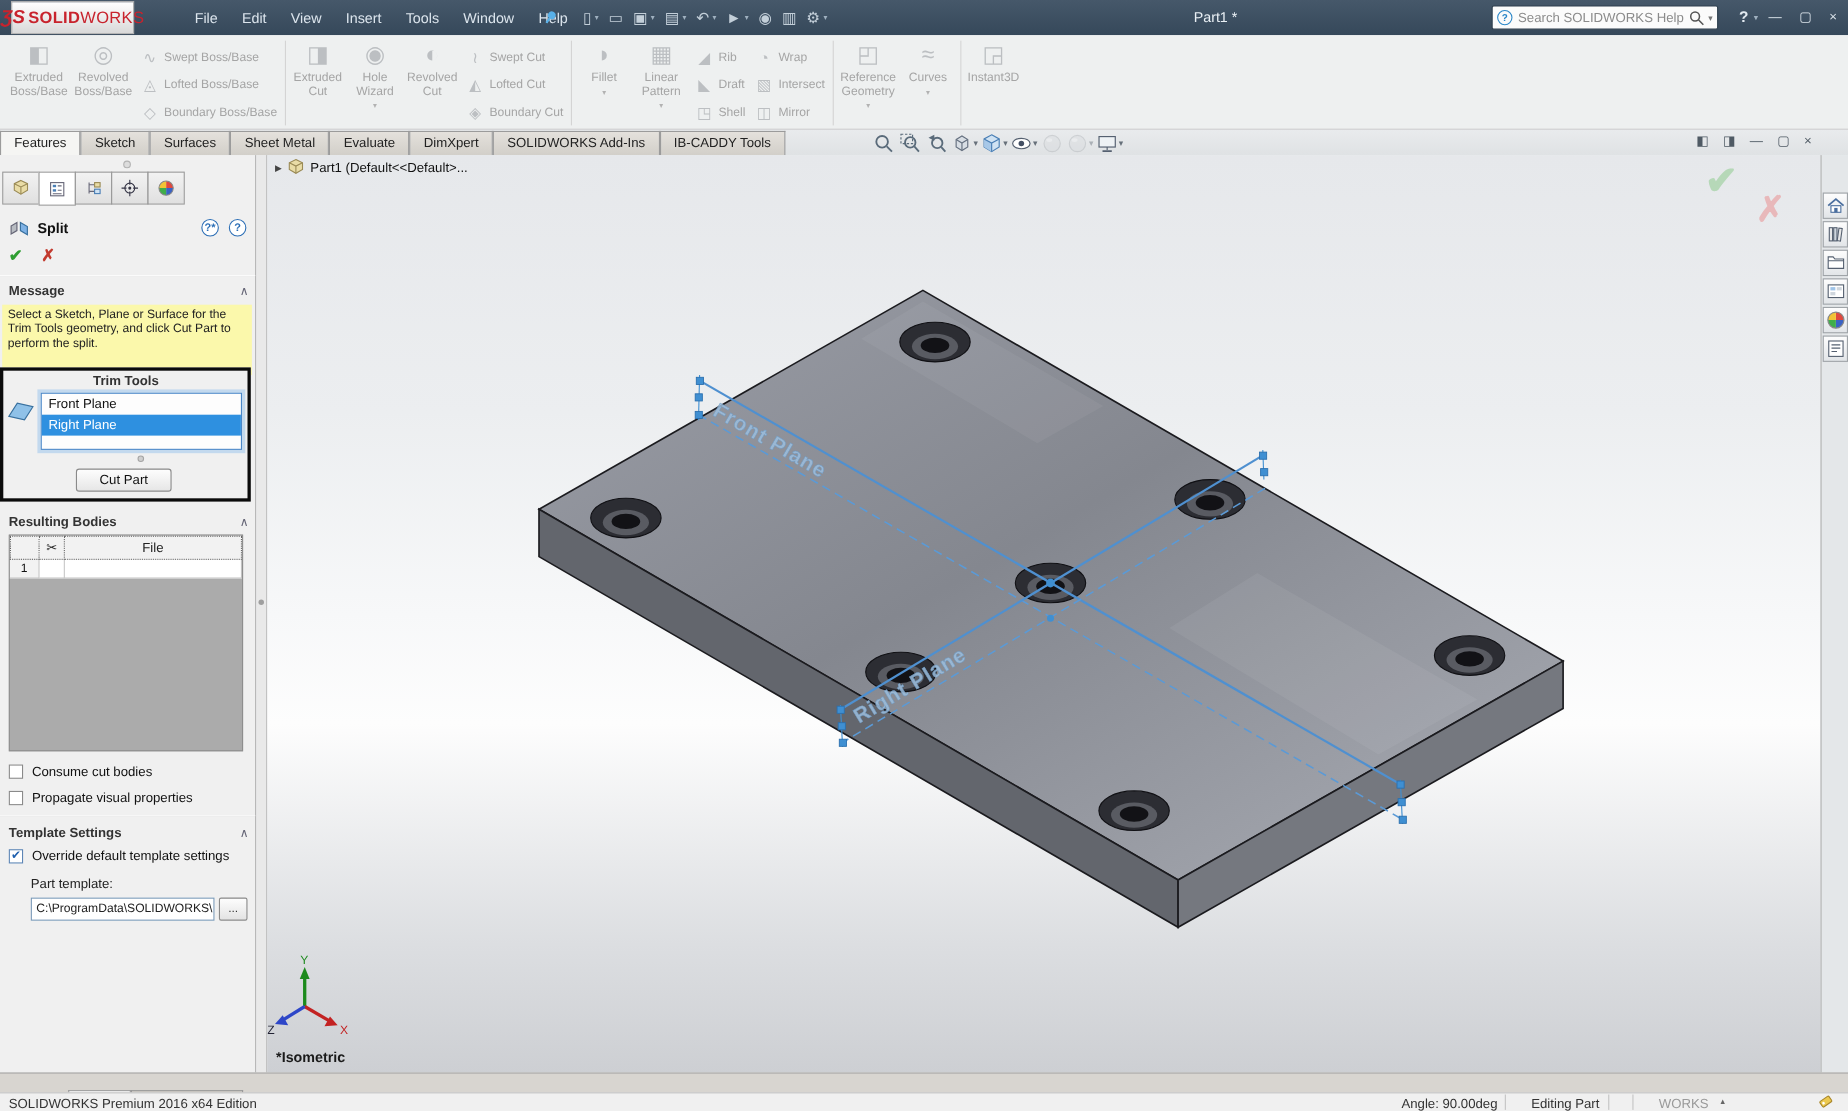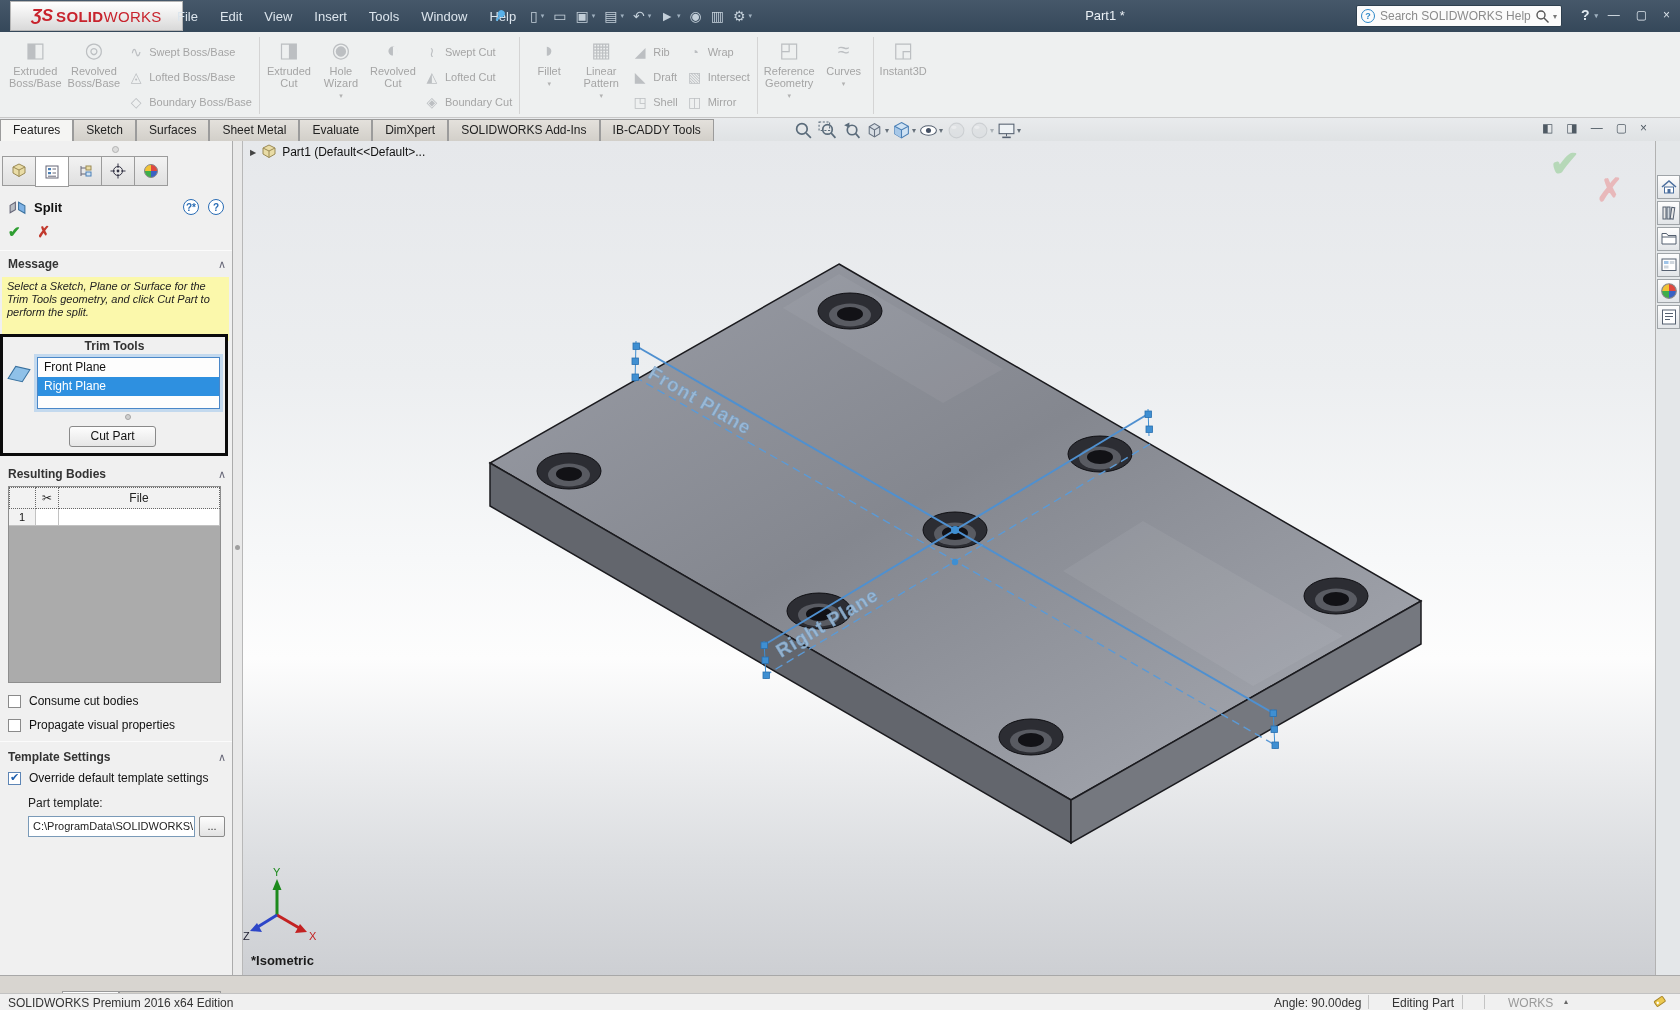--- a/index.html
+++ b/index.html
@@ -1,21 +1,21 @@
 <!DOCTYPE html>
 <html><head>
 <meta charset="utf-8">
 <style>
   * { margin:0; padding:0; box-sizing:border-box; }
   body { background:#888; font-family:"Liberation Sans", sans-serif; }
   .app { position:relative; width:1680px; height:1010px; background:#eef0f1; overflow:hidden; font-family:"Liberation Sans", sans-serif; }
 
   
   .titlebar { position:absolute; left:0; top:0; width:100%; height:32px; background:linear-gradient(#46586a,#35485a); }
-  .logobox { position:absolute; left:10px; top:1px; width:173px; height:30px; background:linear-gradient(#ffffff,#d9d9d9); border:1px solid #b5b5b5; display:flex; align-items:center; justify-content:center; }
+  .logobox { position:absolute; left:10px; top:1px; width:112px; height:30px; background:linear-gradient(#ffffff,#d9d9d9); border:1px solid #b5b5b5; display:flex; align-items:center; justify-content:center; }
   .dsmark { color:#c8232d; font-weight:bold; font-style:italic; font-size:17px; margin-right:3px; }
   .brand-b { color:#c8232d; font-weight:bold; font-size:15px; letter-spacing:.3px; }
   .brand-l { color:#c8232d; font-weight:normal; font-size:15px; letter-spacing:.3px; }
   .menubar { position:absolute; left:166px; top:0; height:32px; display:flex; align-items:center; }
   .menu-item { color:#dce5ed; font-size:13px; padding:0 11px; cursor:default; }
   .pin { position:absolute; left:492px; top:8px; transform:rotate(35deg); }
   .qat { position:absolute; left:530px; top:0; height:32px; display:flex; align-items:center; gap:9px; }
   .qat-item { color:#c3cfd9; font-size:14px; display:flex; align-items:center; }
   .qat-item.caret::after { content:"▾"; font-size:7px; color:#9fb0bf; margin-left:3px; }
   .doc-title { position:absolute; left:1010px; top:8px; width:190px; text-align:center; color:#eaf0f5; font-size:13px; }
@@ -63,21 +63,21 @@
   .ptab.active { background:#ffffff; height:31px; }
   .pm-head { position:absolute; left:8px; right:8px; top:55px; height:22px; display:flex; align-items:center; }
   .pm-title { font-weight:bold; font-size:13px; margin-left:7px; flex:1; }
   .helpdot { width:16px; height:16px; border-radius:50%; border:1px solid #2a6db5; color:#2a6db5; font-size:10px; font-weight:bold; display:flex; align-items:center; justify-content:center; margin-left:9px; background:#fff; }
   .okbar { position:absolute; left:8px; top:82px; display:flex; gap:17px; }
   .ok { color:#2f9e32; font-size:15px; font-weight:bold; }
   .cancel { color:#c23a2e; font-size:15px; font-weight:bold; }
   .pdiv { position:absolute; left:0; right:0; height:1px; background:#d2d2d2; border-bottom:1px solid #fbfbfb; }
   .sect-head { position:absolute; left:8px; right:6px; display:flex; align-items:center; font-weight:bold; color:#333; }
   .chev { margin-left:auto; color:#667; font-size:11px; font-weight:normal; }
-  .msg-box { position:absolute; left:2px; right:3px; top:136px; height:64px; background:#fbf8ab; padding:3px 5px; font-size:11px; line-height:13px; color:#222;font-style:italic; }
+  .msg-box { position:absolute; left:2px; right:3px; top:136px; height:64px; background:#fbf8ab; padding:3px 5px; font-size:11px; line-height:13px; color:#222; }
   .tt-section { position:absolute; left:0; top:193px; width:228px; height:122px; border:3px solid #0b0b0b; background:#f0f0f0; }
   .tt-head { position:absolute; left:5px; right:4px; top:2px; display:flex; align-items:center; font-weight:bold; color:#333;flex-direction:column; }
   .tt-planeicon { position:absolute; left:4px; top:25px; }
   .listbox { position:absolute; left:34px; top:20px; width:183px; height:52px; background:#fdfdfd; border:1px solid #4a87c8; box-shadow:0 0 0 3px #c3d9ee; }
   .lrow { height:19px; line-height:19px; padding-left:6px; font-size:12px; color:#111; white-space:nowrap; }
   .lrow.selected { background:#2e90e0; color:#fff; }
   .lb-dot { position:absolute; left:122px; top:77px; width:6px; height:6px; border-radius:50%; background:#cfcfcf; border:1px solid #a5a5a5; }
   .cutpart { position:absolute; left:66px; top:89px; width:87px; height:21px; background:linear-gradient(#fdfdfd,#e6e6e6); border:1px solid #8a8a8a; border-radius:3px; font-size:12px; color:#111; text-align:center; line-height:19px; }
   .rb-table { position:absolute; left:8px; top:345px; width:213px; height:197px; background:#ababab; border:1px solid #8e8e8e; }
   .rb-hrow { display:flex; height:22px; background:#f2f2f2; }

